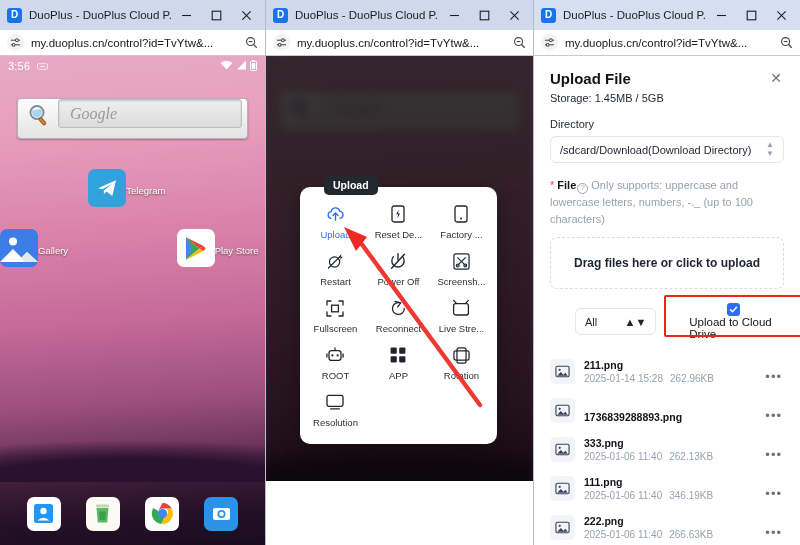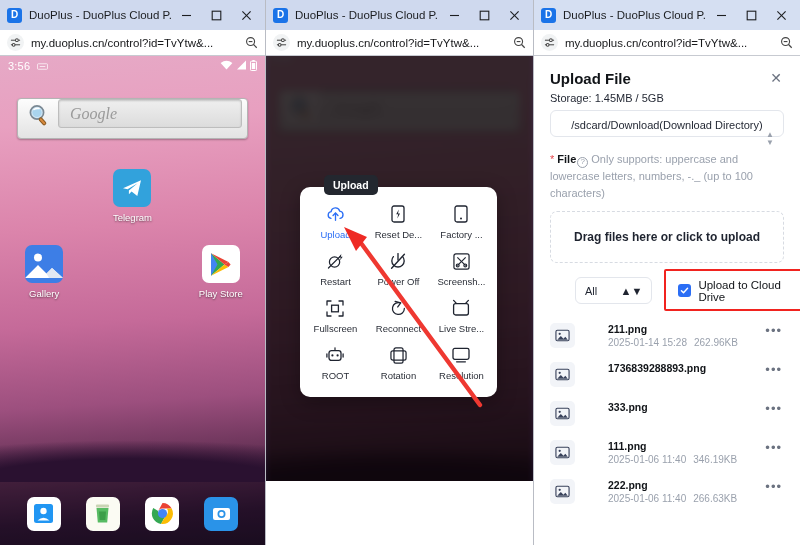--- a/index.html
+++ b/index.html
@@ -53,21 +53,21 @@
     border:1px solid #b4b4b4; box-shadow:0 1px 2px rgba(0,0,0,.28); display:flex;
     padding:0 5px;font-style:italic; }
   .mag{ width:33px; height:33px; flex:none; display:flex; align-items:center; justify-content:center; }
   .searchinput{ flex:1; height:29px; margin-left:2px; border-radius:3px;
     background:linear-gradient(#efefef,#dcdcdc); border:1px solid #bdbdbd;
     box-shadow:inset 0 1px 2px rgba(0,0,0,.18); display:flex; align-items:center; padding-left:11px; }
   .gplaceholder{ font-family:"Liberation Serif", serif; font-size:16px; color:#9a9a9a; }
 
   .appgrid{ position:relative; z-index:3; margin-top:30px; }
   .approw{ display:flex; }
-  .appcell{ width:33.33%; display:flex; flex-direction:column; align-items:center; }
+  .appcell{ width:33.33%; display:flex; flex-direction:row; align-items:center; }
   .appicon{ width:38px; height:38px; border-radius:7px; display:flex;
             align-items:center; justify-content:center; overflow:hidden; }
   .applabel{ margin-top:5px; font-size:9.5px; color:#fff; text-shadow:0 1px 2px rgba(0,0,0,.55); }
 
   .dock{ position:absolute; left:0; right:0; bottom:0; height:63px; z-index:4;
          display:flex; align-items:center; justify-content:space-around;
          padding:0 14px; background:rgba(20,8,26,.35); }
   .dockicon{ width:34px; height:34px; border-radius:7px; display:flex;
              align-items:center; justify-content:center; overflow:hidden; }
 
@@ -97,45 +97,45 @@
   
   .uploadpanel{ width:100%; height:489px; background:#fff; padding:14px 16px 0 16px;
                 position:relative; overflow:hidden; }
   .uptitlerow{ display:flex; align-items:flex-start; }
   .uptitle{ font-size:15px; font-weight:bold; color:#111418; }
   .upclose{ margin-left:auto; color:#6b7280; font-size:14px; line-height:1;
             padding:1px 2px; }
   .upstorage{ font-size:11px; color:#1f2430; margin-top:5px; }
   .uplabel{ font-size:11px; color:#1f2430; margin-top:14px; }
   .select{ margin-top:6px; height:27px; border:1px solid #e3e6ec; border-radius:6px;
-           background:#fff; display:flex; align-items:center; padding:8px 9px;
-           font-size:11px; color:#1f2430;flex-direction:column; }
+           background:#fff; display:flex; align-items:center; padding:0 9px;
+           font-size:11px; color:#1f2430; }
   .select .caret{ margin-left:auto; color:#9aa1ad; font-size:8px; line-height:1.05;
                   display:flex; flex-direction:column; }
   .req{ margin-top:14px; font-size:11px; line-height:1.55; color:#9aa1ad; }
   .req .star{ color:#e5484d; }
   .req .fw{ color:#111418; font-weight:bold; }
   .qmark{ display:inline-flex; width:11px; height:11px; border:1px solid #9aa1ad;
           border-radius:50%; font-size:8px; color:#9aa1ad; align-items:center;
           justify-content:center; vertical-align:-1px; margin:0 3px 0 1px; }
   .dropzone{ margin-top:9px; height:52px; border:1px dashed #d7dbe2; border-radius:7px;
              display:flex; align-items:center; justify-content:center;
              font-size:12px; font-weight:bold; color:#1f2430; }
   .filterrow{ margin-top:14px; display:flex; align-items:center; position:relative; }
   .filtersel{ width:92px; height:27px; border:1px solid #e3e6ec; border-radius:6px;
               display:flex; align-items:center; padding:0 9px; font-size:11px; color:#1f2430;margin-left:25px; }
-  .cloudchk{ margin-left:26px; display:flex; align-items:center; }
+  .cloudchk{ margin-left:26px; display:flex; align-items:center;flex-direction:column; }
   .chk{ width:13px; height:13px; border-radius:3px; background:#2b6ef5;
         display:flex; align-items:center; justify-content:center; flex:none; }
   .cloudlabel{ margin-left:7px; font-size:11.5px; color:#111418; }
   .redbox{ position:absolute; left:114px; top:-8px; width:147px; height:42px;
            border:2px solid #f1231f; border-radius:2px; pointer-events:none; }
 
   .filelist{ margin-top:12px; }
-  .filerow{ display:flex; align-items:flex-start; padding:7px 0;gap:24px; }
+  .filerow{ display:flex; align-items:flex-end; padding:7px 0; }
   .fileicon{ width:25px; height:25px; border-radius:5px; background:#f2f4f8;
              display:flex; align-items:center; justify-content:center; flex:none; color:#38415a; }
   .filemeta{ margin-left:9px; flex:1; overflow:hidden; }
   .filename{ font-size:10.5px; font-weight:bold; color:#111418; }
   .filesub{ font-size:10px; color:#9aa1ad; margin-top:2px; }
   .filesub .sz{ margin-left:7px; }
   .filemore{ color:#6b7280; font-size:13px; letter-spacing:1px; padding-right:2px; }
 </style>
 </head>
 <body>
@@ -496,20 +496,31 @@
                   <circle cx="6.4" cy="8.4" r="1.1" fill="#1f2430"></circle>
                   <circle cx="11.6" cy="8.4" r="1.1" fill="#1f2430"></circle>
                   <line x1="0.9" y1="7" x2="0.9" y2="10" stroke="#1f2430" stroke-width="1.3" stroke-linecap="round"></line>
                   <line x1="17.1" y1="7" x2="17.1" y2="10" stroke="#1f2430" stroke-width="1.3" stroke-linecap="round"></line>
                 </svg>
               </div>
             <div class="plabel">ROOT</div>
           </div>
 
 
+          <div class="pcell">
+            <div class="pico">
+                <svg width="16" height="16" viewBox="0 0 16 16">
+                  <rect x="0.6" y="0.6" width="6.2" height="6.2" rx="1" fill="#1f2430"></rect>
+                  <rect x="9.2" y="0.6" width="6.2" height="6.2" rx="1" fill="#1f2430"></rect>
+                  <rect x="0.6" y="9.2" width="6.2" height="6.2" rx="1" fill="#1f2430"></rect>
+                  <rect x="9.2" y="9.2" width="6.2" height="6.2" rx="1" fill="#1f2430"></rect>
+                </svg>
+              </div>
+            <div class="plabel">APP</div>
+          </div>
 
           <div class="pcell">
             <div class="pico">
                 <svg width="17" height="17" viewBox="0 0 18 18">
                   <rect x="1" y="4.2" width="16" height="9.6" rx="2" fill="none" stroke="#1f2430" stroke-width="1.3"></rect>
                   <rect x="4.2" y="1" width="9.6" height="16" rx="2" fill="none" stroke="#1f2430" stroke-width="1.3"></rect>
                 </svg>
               </div>
             <div class="plabel">Rotation</div>
           </div>
@@ -584,20 +595,21 @@
         </div>
     </div>
 
     <div class="uploadpanel">
       <div class="uptitlerow">
         <div class="uptitle">Upload File</div>
         <div class="upclose">✕</div>
       </div>
       <div class="upstorage">Storage: 1.45MB / 5GB</div>
 
+      <div class="uplabel">Directory</div>
       <div class="select">
         <span>/sdcard/Download(Download Directory)</span>
         <span class="caret">
             <span>▲</span>
             <span>▼</span>
           </span>
       </div>
 
       <div class="req">
         <span class="star">*</span>
@@ -658,20 +670,21 @@
         <div class="filerow">
           <div class="fileicon">
               <svg width="15" height="15" viewBox="0 0 16 16">
                 <rect x="1" y="2.4" width="14" height="11.2" rx="1.5" fill="none" stroke="#38415a" stroke-width="1.2"></rect>
                 <circle cx="5" cy="6.2" r="1.2" fill="#38415a"></circle>
                 <path d="M2.4 12.4 L6.2 8.6 L9 11.4 L11 9.4 L13.6 12.4 Z" fill="#38415a"></path>
               </svg>
             </div>
           <div class="filemeta">
             <div class="filename">333.png</div>
+            <div class="filesub"><span>2025-01-06 11:40</span><span class="sz">262.13KB</span></div>
           </div>
           <div class="filemore">•••</div>
         </div>
 
         <div class="filerow">
           <div class="fileicon">
               <svg width="15" height="15" viewBox="0 0 16 16">
                 <rect x="1" y="2.4" width="14" height="11.2" rx="1.5" fill="none" stroke="#38415a" stroke-width="1.2"></rect>
                 <circle cx="5" cy="6.2" r="1.2" fill="#38415a"></circle>
                 <path d="M2.4 12.4 L6.2 8.6 L9 11.4 L11 9.4 L13.6 12.4 Z" fill="#38415a"></path>

